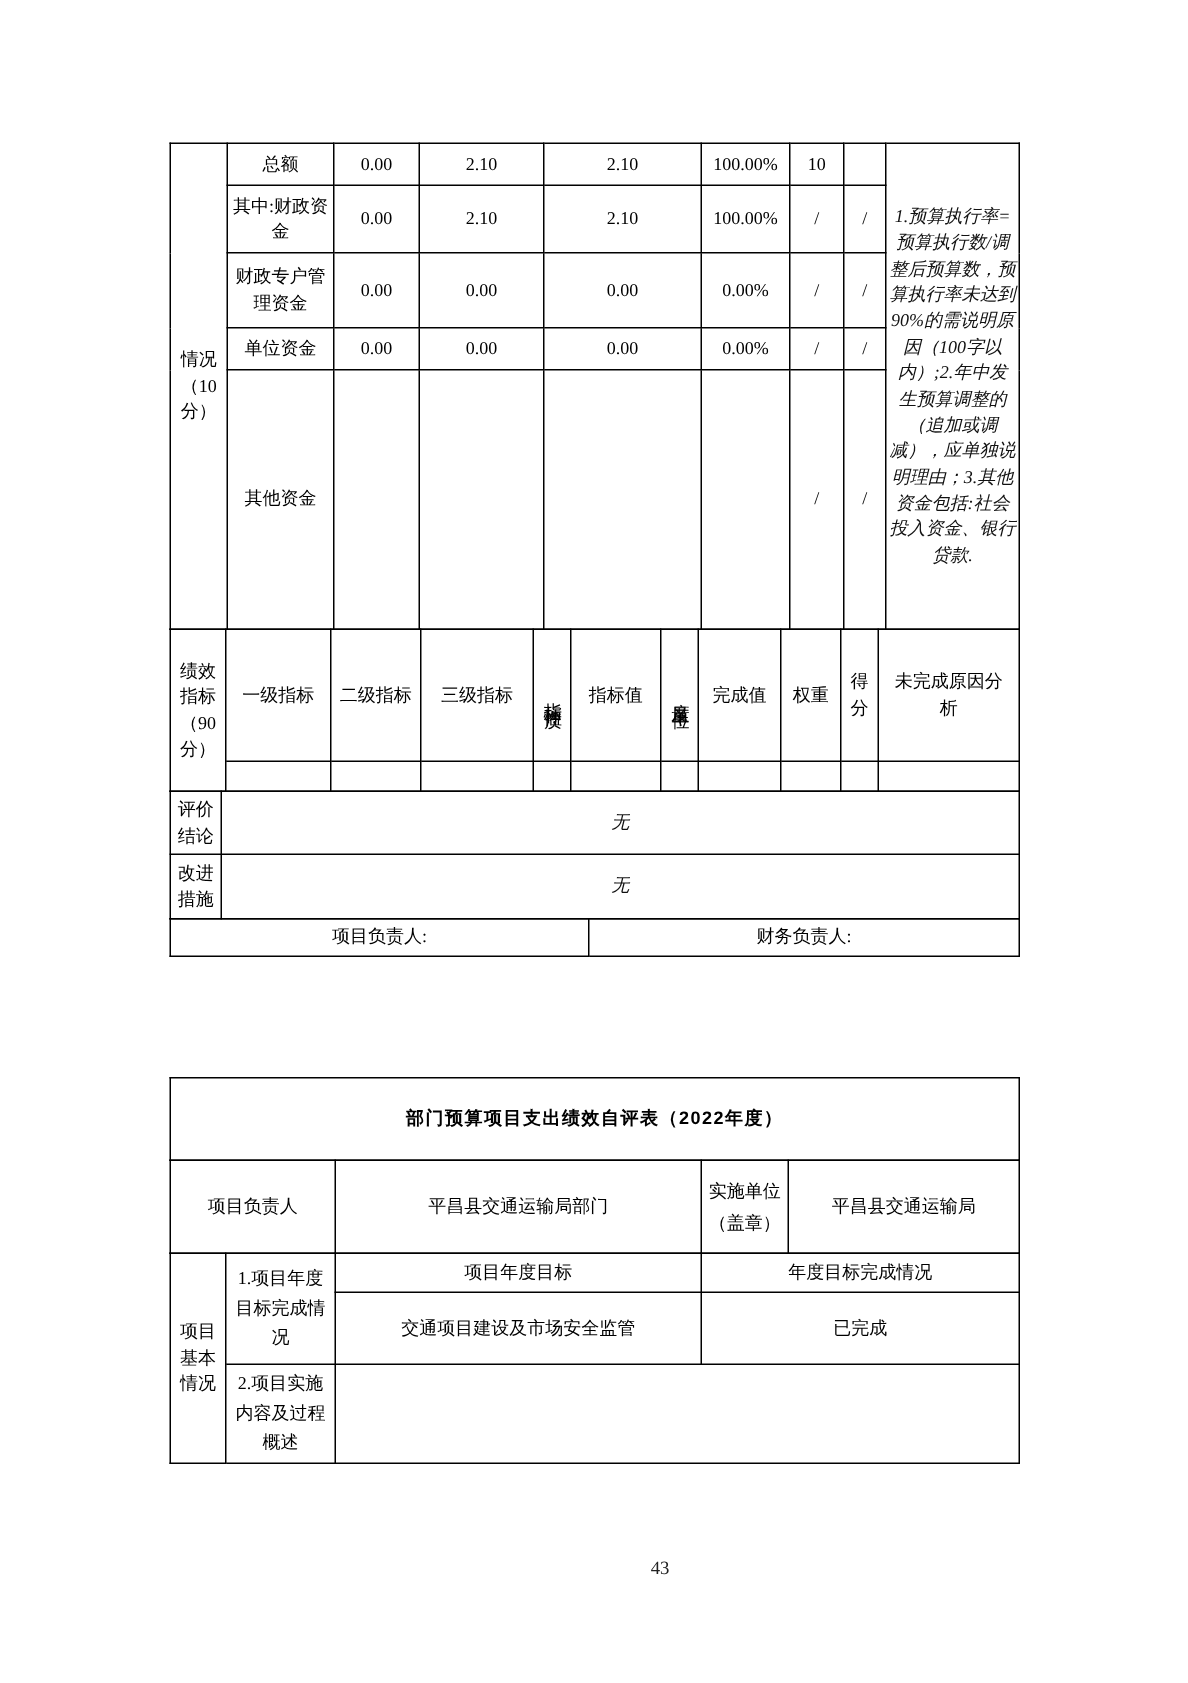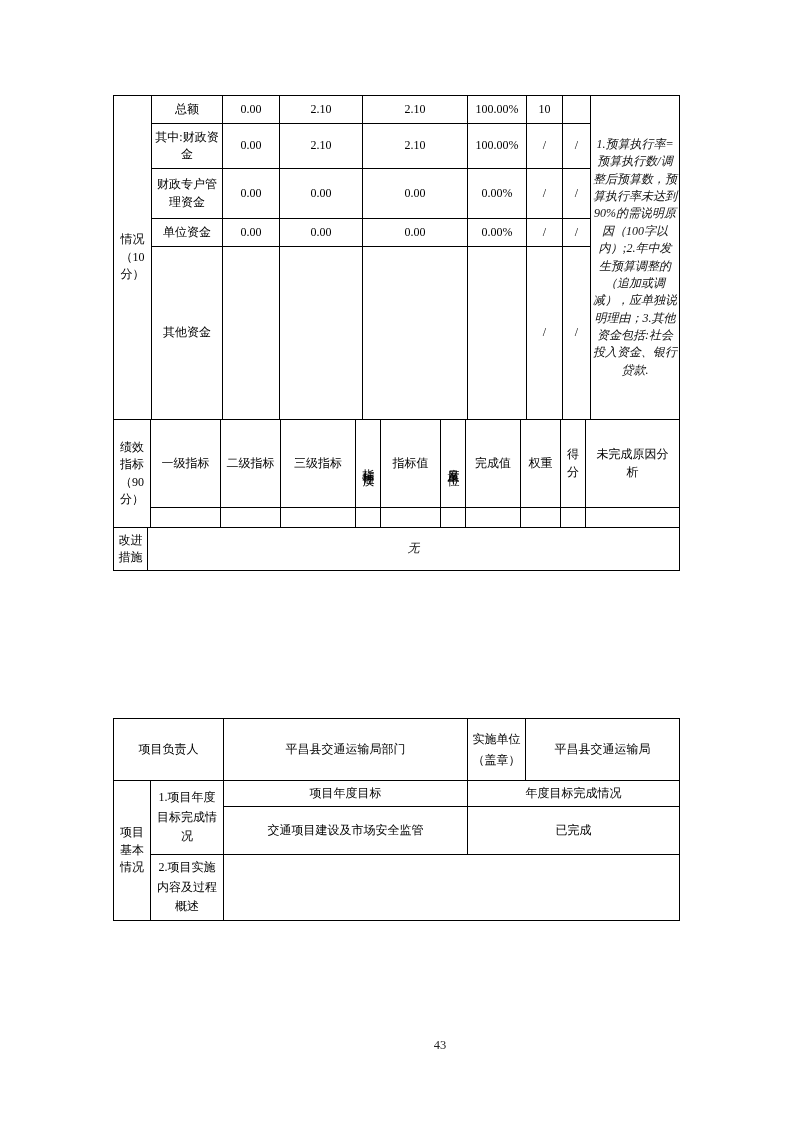--- a/index.html
+++ b/index.html
@@ -151,31 +151,57 @@
     </tbody>
       </table>
 
 
     <table class="tseg">
       <colgroup>
           <col style="width:34px">
           <col style="width:532px">
         </colgroup>
       <tbody>
+          <tr style="height:42px">
+        <td>评价结论</td>
+        <td class="left none-val">无</td>
+      </tr>
       <tr style="height:43px">
         <td>改进措施</td>
         <td class="left none-val">无</td>
       </tr>
     </tbody>
       </table>
 
+    <table class="tseg">
+      <colgroup>
+          <col style="width:279px">
+          <col style="width:287px">
+        </colgroup>
+      <tbody>
+          <tr style="height:25px">
+        <td class="left">项目负责人:</td>
+        <td class="left">财务负责人:</td>
+      </tr>
+    </tbody>
+      </table>
   </div>
 
   <div class="doc2">
 
+    <table class="tseg">
+      <colgroup>
+          <col style="width:566px">
+        </colgroup>
+      <tbody>
+          <tr style="height:55px">
+        <td class="title-cell">部门预算项目支出绩效自评表（2022年度）</td>
+      </tr>
+    </tbody>
+      </table>
 
 
     <table class="tseg">
       <colgroup>
         <col style="width:110px">
           <col style="width:244px">
           <col style="width:58px">
           <col style="width:154px">
       </colgroup>
       <tbody>

